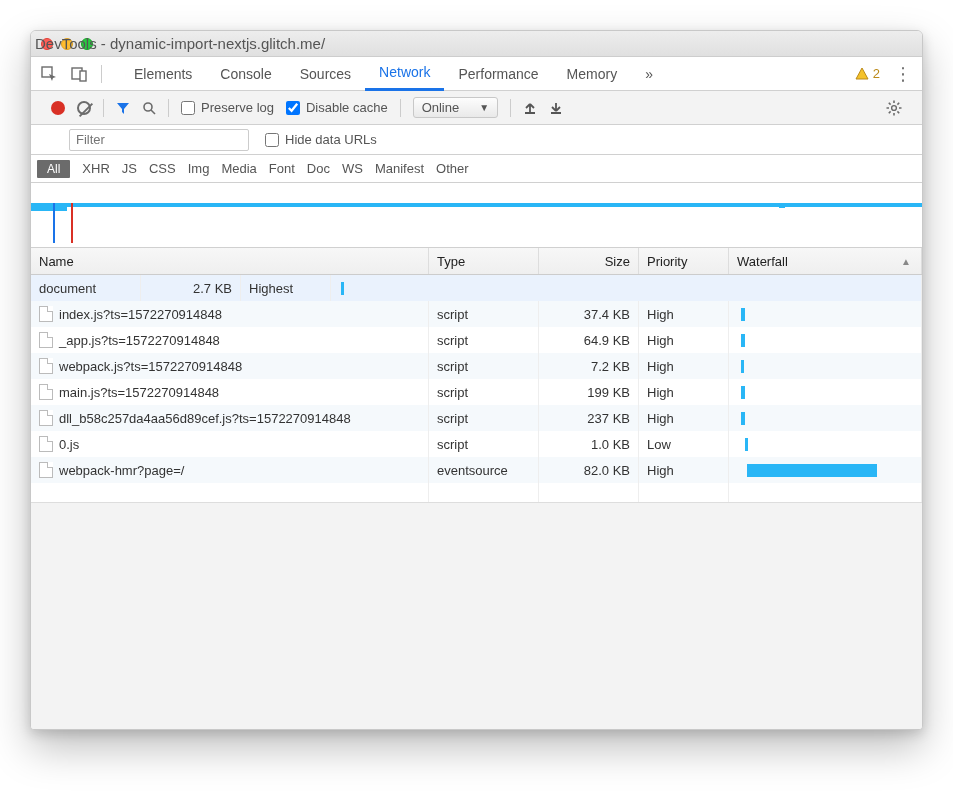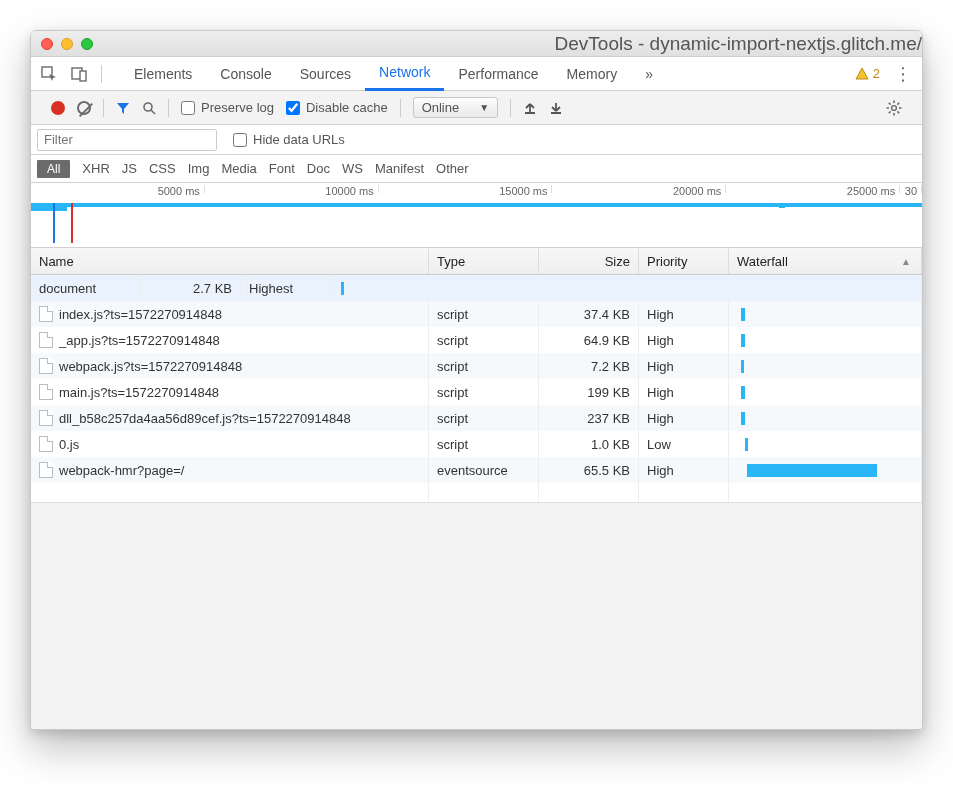--- a/index.html
+++ b/index.html
@@ -32,23 +32,23 @@
     align-items: center;
     position: relative;
   }
   .traffic-lights { display: flex; gap: 8px; padding-left: 10px; }
   .traffic-lights .dot { width: 12px; height: 12px; border-radius: 50%; }
   .dot.red    { background: #ff5f57; border: 1px solid #e04037; }
   .dot.yellow { background: #ffbd2e; border: 1px solid #dfa022; }
   .dot.green  { background: #28c940; border: 1px solid #1aa32a; }
   .title {
     position: absolute;
-    left: 17px; right: 0;
-    text-align: right;
-    font-size: 19px;
+    left: 4px; right: 0;
+    text-align: left;
+    font-size: 15px;
     color: #555;
     pointer-events: none;
   }
   
   .tabs-row {
     display: flex;
     align-items: center;
     height: 34px;
     border-bottom: 1px solid #d0d0d0;
     padding: 0 10px;
@@ -105,20 +105,21 @@
     padding: 0 6px;
     border-bottom: 1px solid #d0d0d0;
   }
   .filter-input {
     width: 180px;
     height: 22px;
     border: 1px solid #ccc;
     border-radius: 2px;
     padding: 0 6px;
     font-size: 13px;
+    margin-left: 32px;
   }
   
   .types-row {
     height: 28px;
     display:flex;
     align-items:center;
     gap: 12px;
     padding: 0 6px;
     border-bottom: 1px solid #d0d0d0;
     font-size: 13px;
@@ -335,28 +336,20 @@
     <span>Img</span>
     <span>Media</span>
     <span>Font</span>
     <span>Doc</span>
     <span>WS</span>
     <span>Manifest</span>
     <span>Other</span>
   </div>
 
   <div class="timeline">
-    <div class="ticks">
-      <span>5000 ms</span>
-      <span>10000 ms</span>
-      <span>15000 ms</span>
-      <span>20000 ms</span>
-      <span>25000 ms</span>
-      <span style="flex:0.1">30</span>
-    </div>
     <div class="track">
       <div class="bar-cyan1"></div>
       <div class="bar-cyan2"></div>
       <div class="vline blue" style="left:2.5%"></div>
       <div class="vline red" style="left:4.5%"></div>
       <div class="dot-g" style="left:84%"></div>
     </div>
   </div>
 
   <div class="tbl">
@@ -496,21 +489,21 @@
         </div>
         <div class="row odd">
           <div class="col-name">
             <div class="ficon"></div>
             <span>webpack-hmr?page=/</span>
           </div>
           <div class="col-type">
             <span>eventsource</span>
           </div>
           <div class="col-size">
-            <span>65.5 KB</span>
+            <span>82.0 KB</span>
           </div>
           <div class="col-priority">
             <span>High</span>
           </div>
           <div class="col-waterfall">
             <div class="wf-bar" style="margin-left:10px;width:130px"></div>
           </div>
         </div>
         <div class="row even">
           <div class="col-name"></div>

